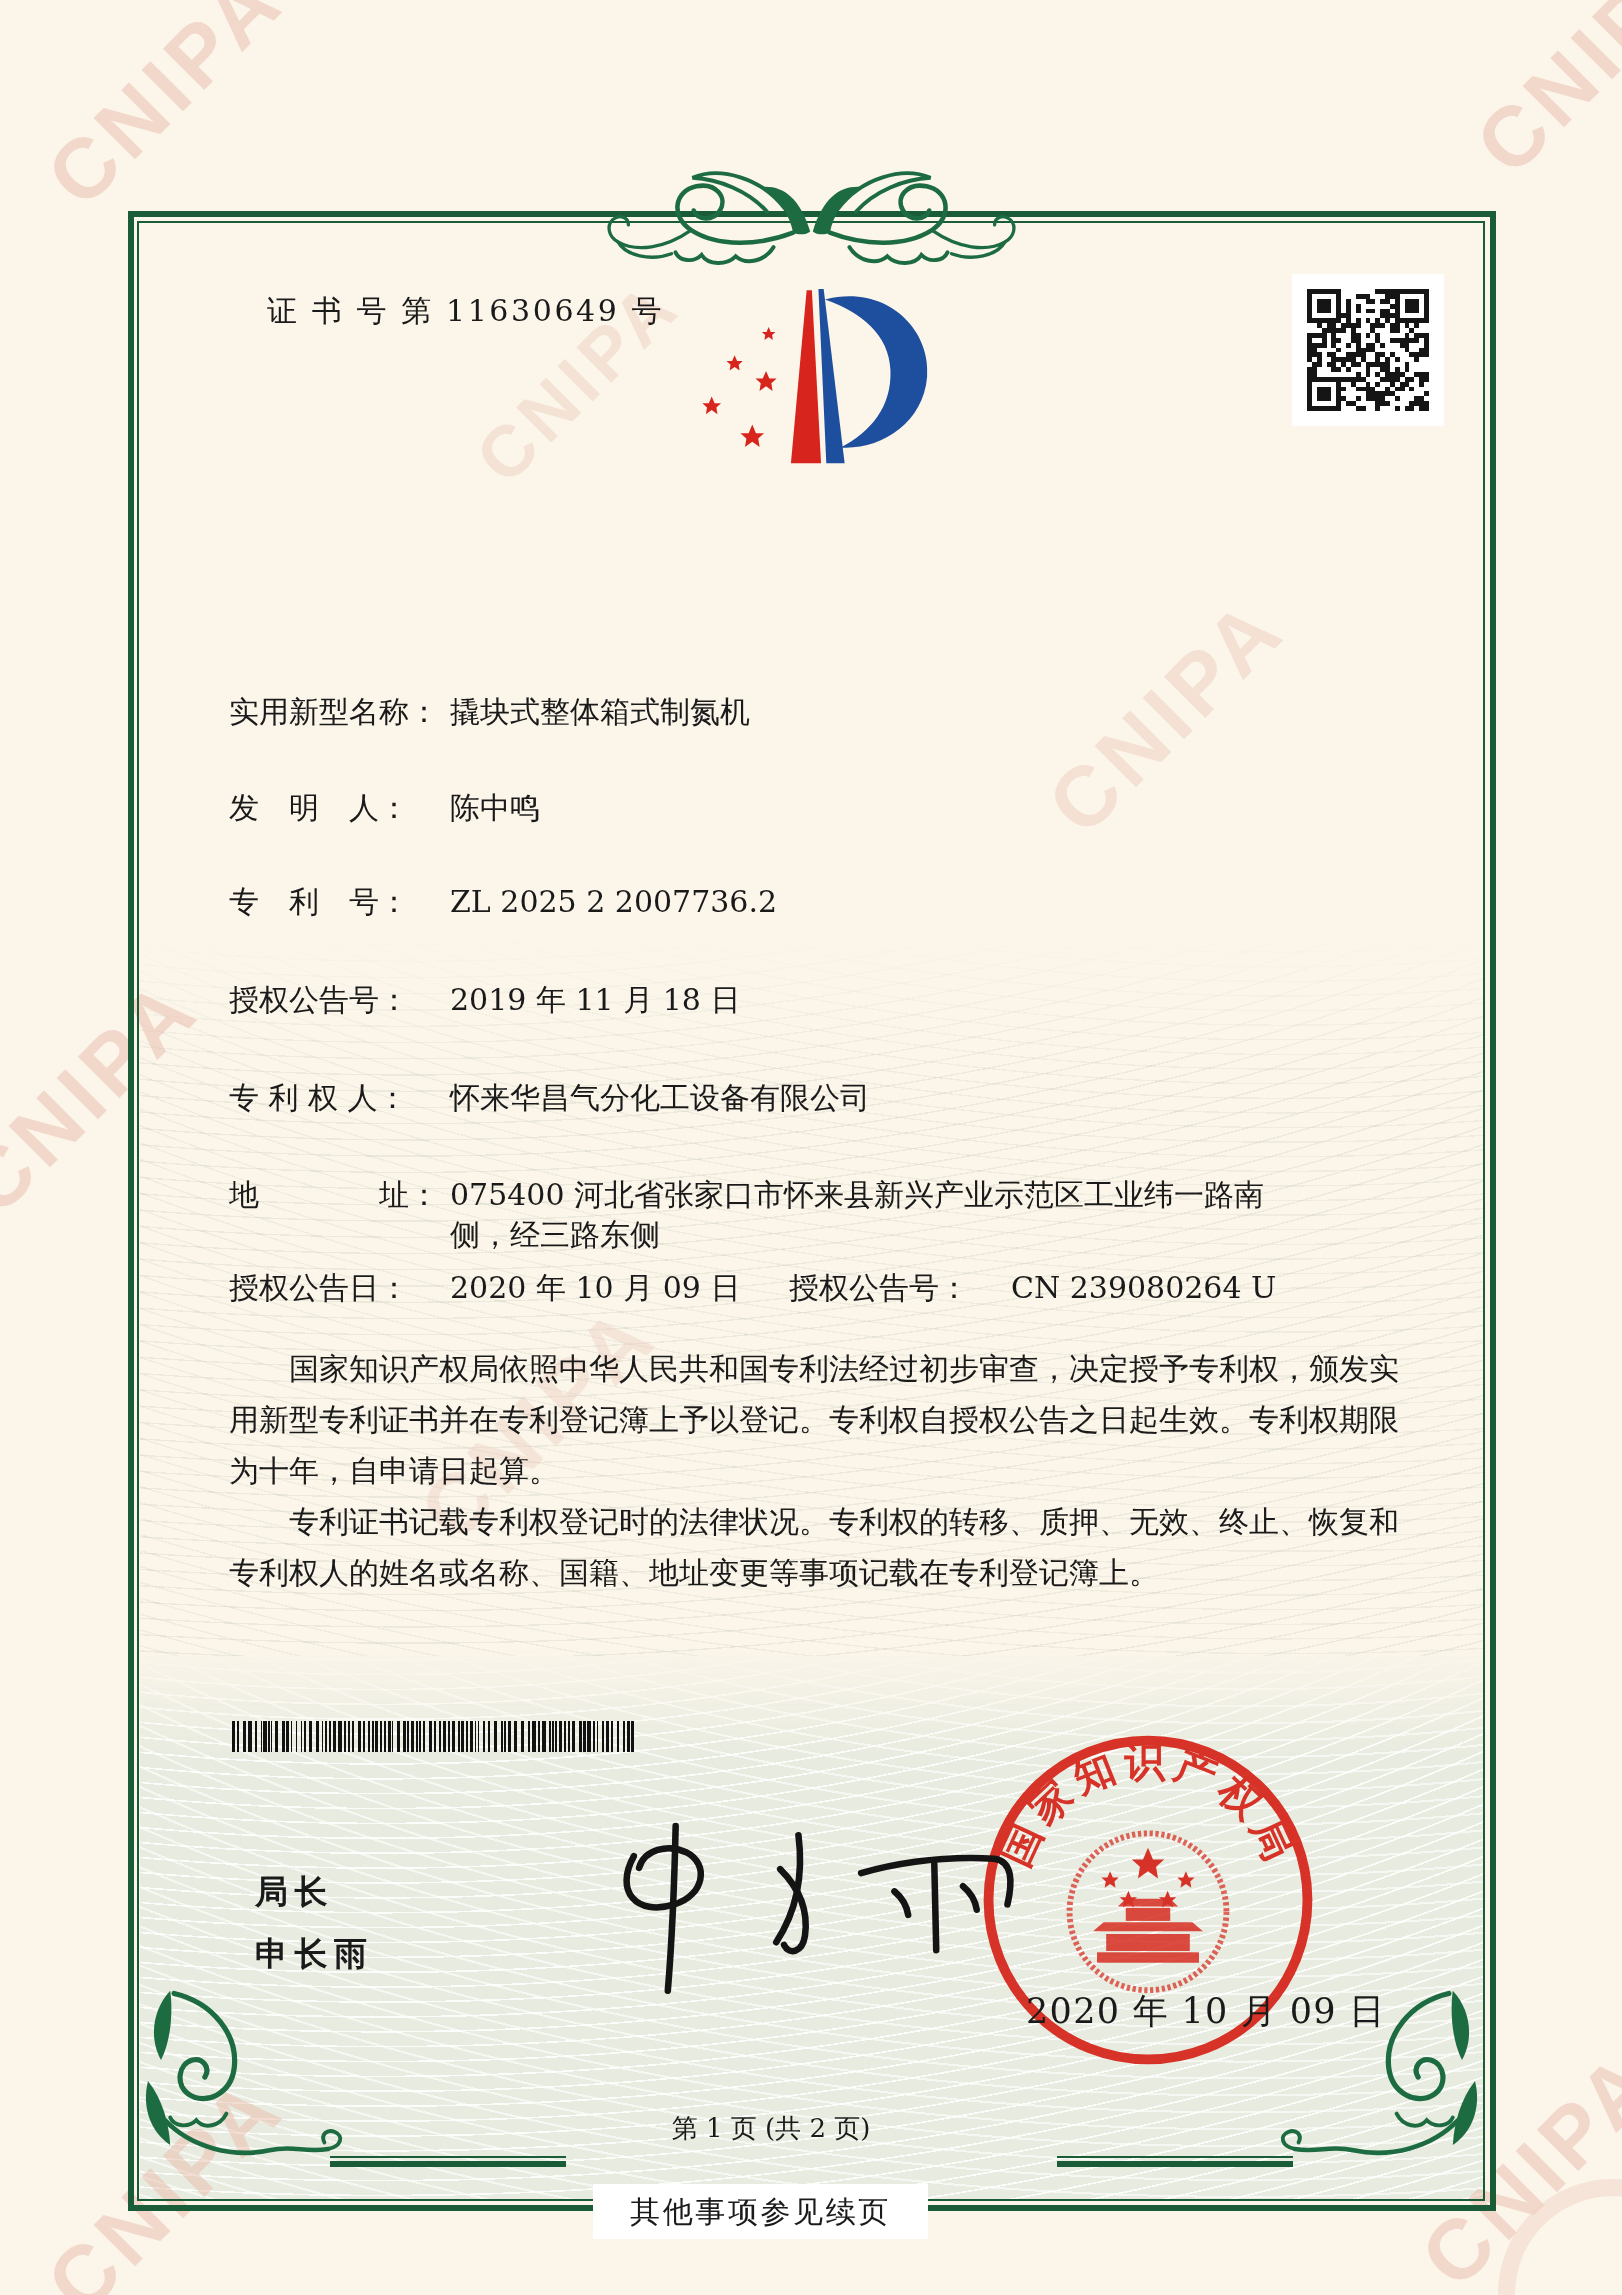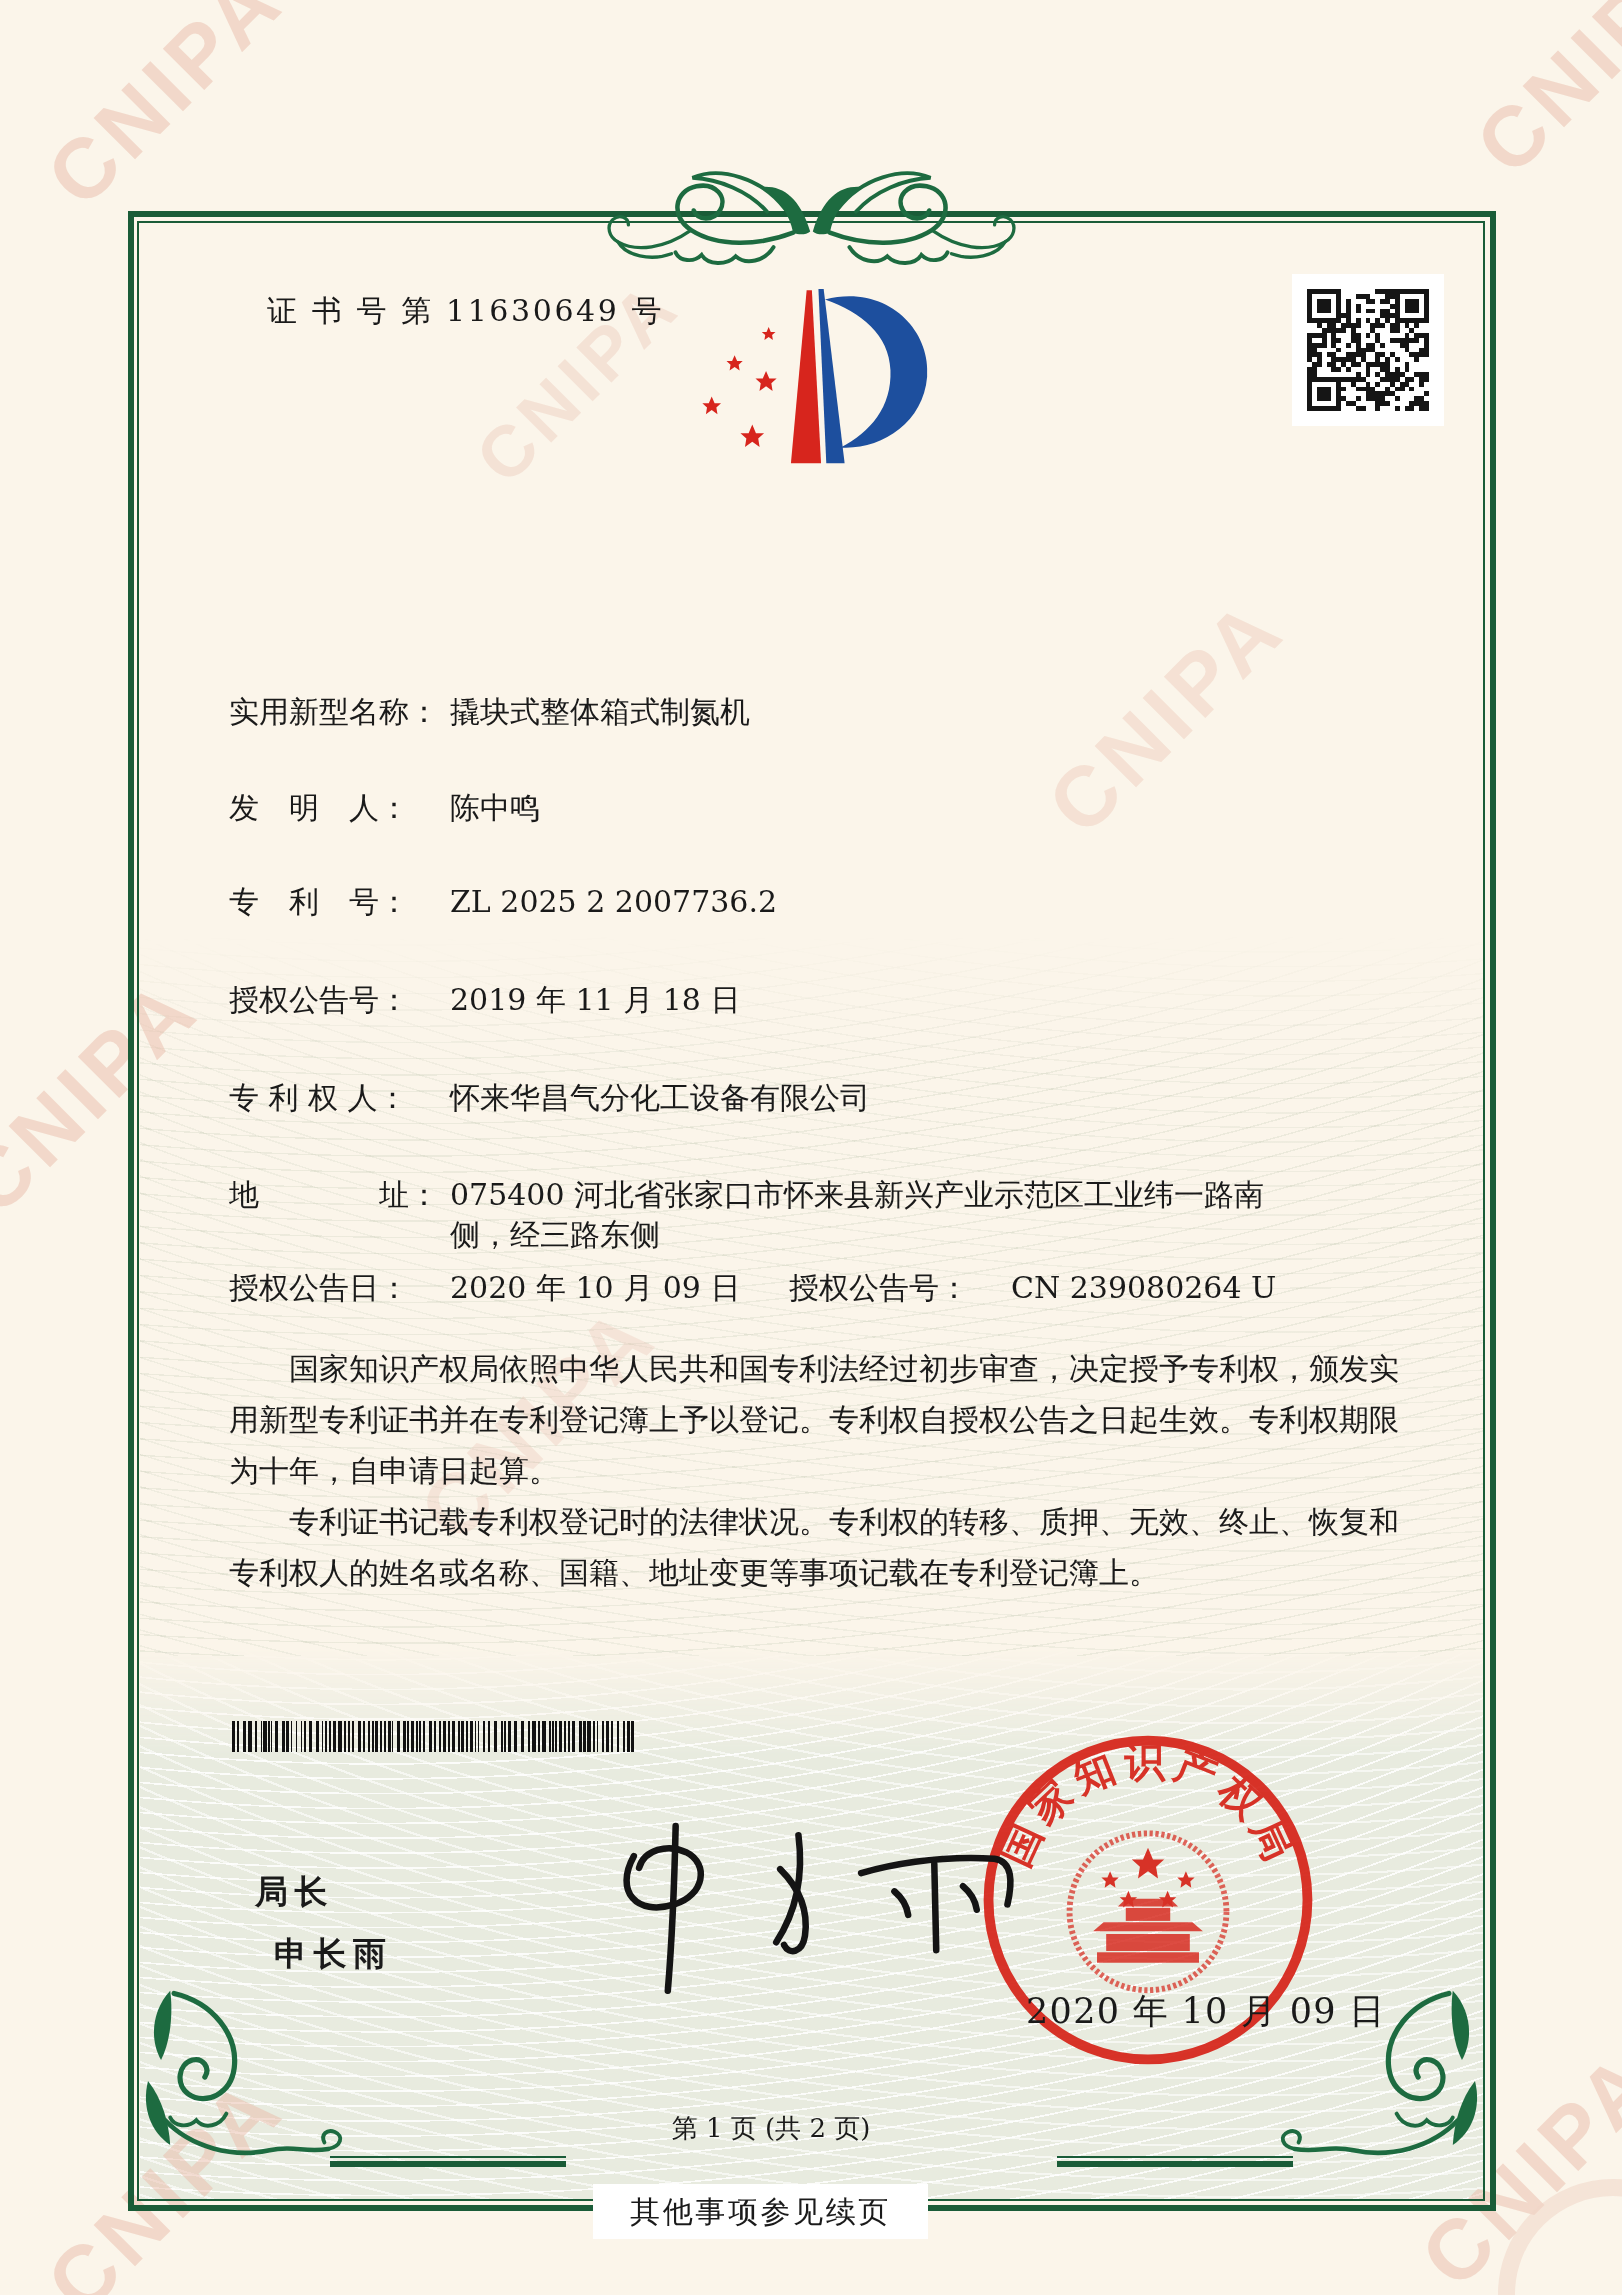--- a/index.html
+++ b/index.html
@@ -993,21 +993,21 @@
       <i style="width:3.9px"></i>
       <i style="width:1.3px" class="b"></i>
       <i style="width:2.6px"></i>
       <i style="width:2.6px" class="b"></i>
       <i style="width:1.3px"></i>
       <i style="width:2.6px" class="b"></i>
       <i style="width:3.9px"></i>
     </div>
 
   <div class="officer" style="top:1870px;">局长</div>
-  <div class="officer" style="top:1932px;margin-left:19px;">申长雨</div>
+  <div class="officer" style="top:1932px;">申长雨</div>
 
   <svg class="signature" width="471" height="209" viewBox="0 0 720 320">
     <g fill="none" stroke="#141414" stroke-width="10" stroke-linecap="round">
       <path d="M152,20 C150,110 146,200 140,272"></path>
       <path d="M88,66 C58,120 92,158 150,140 C196,126 204,78 168,60 C140,47 104,56 96,84"></path>
       <path d="M340,34 C348,96 336,152 306,198"></path>
       <path d="M312,86 C340,114 356,146 350,188 C346,214 326,218 318,202"></path>
       <path d="M436,92 C500,74 566,66 640,70 C668,74 668,106 660,140"></path>
       <path d="M548,78 L551,210"></path>
       <path d="M487,120 C499,130 506,142 508,156"></path>

